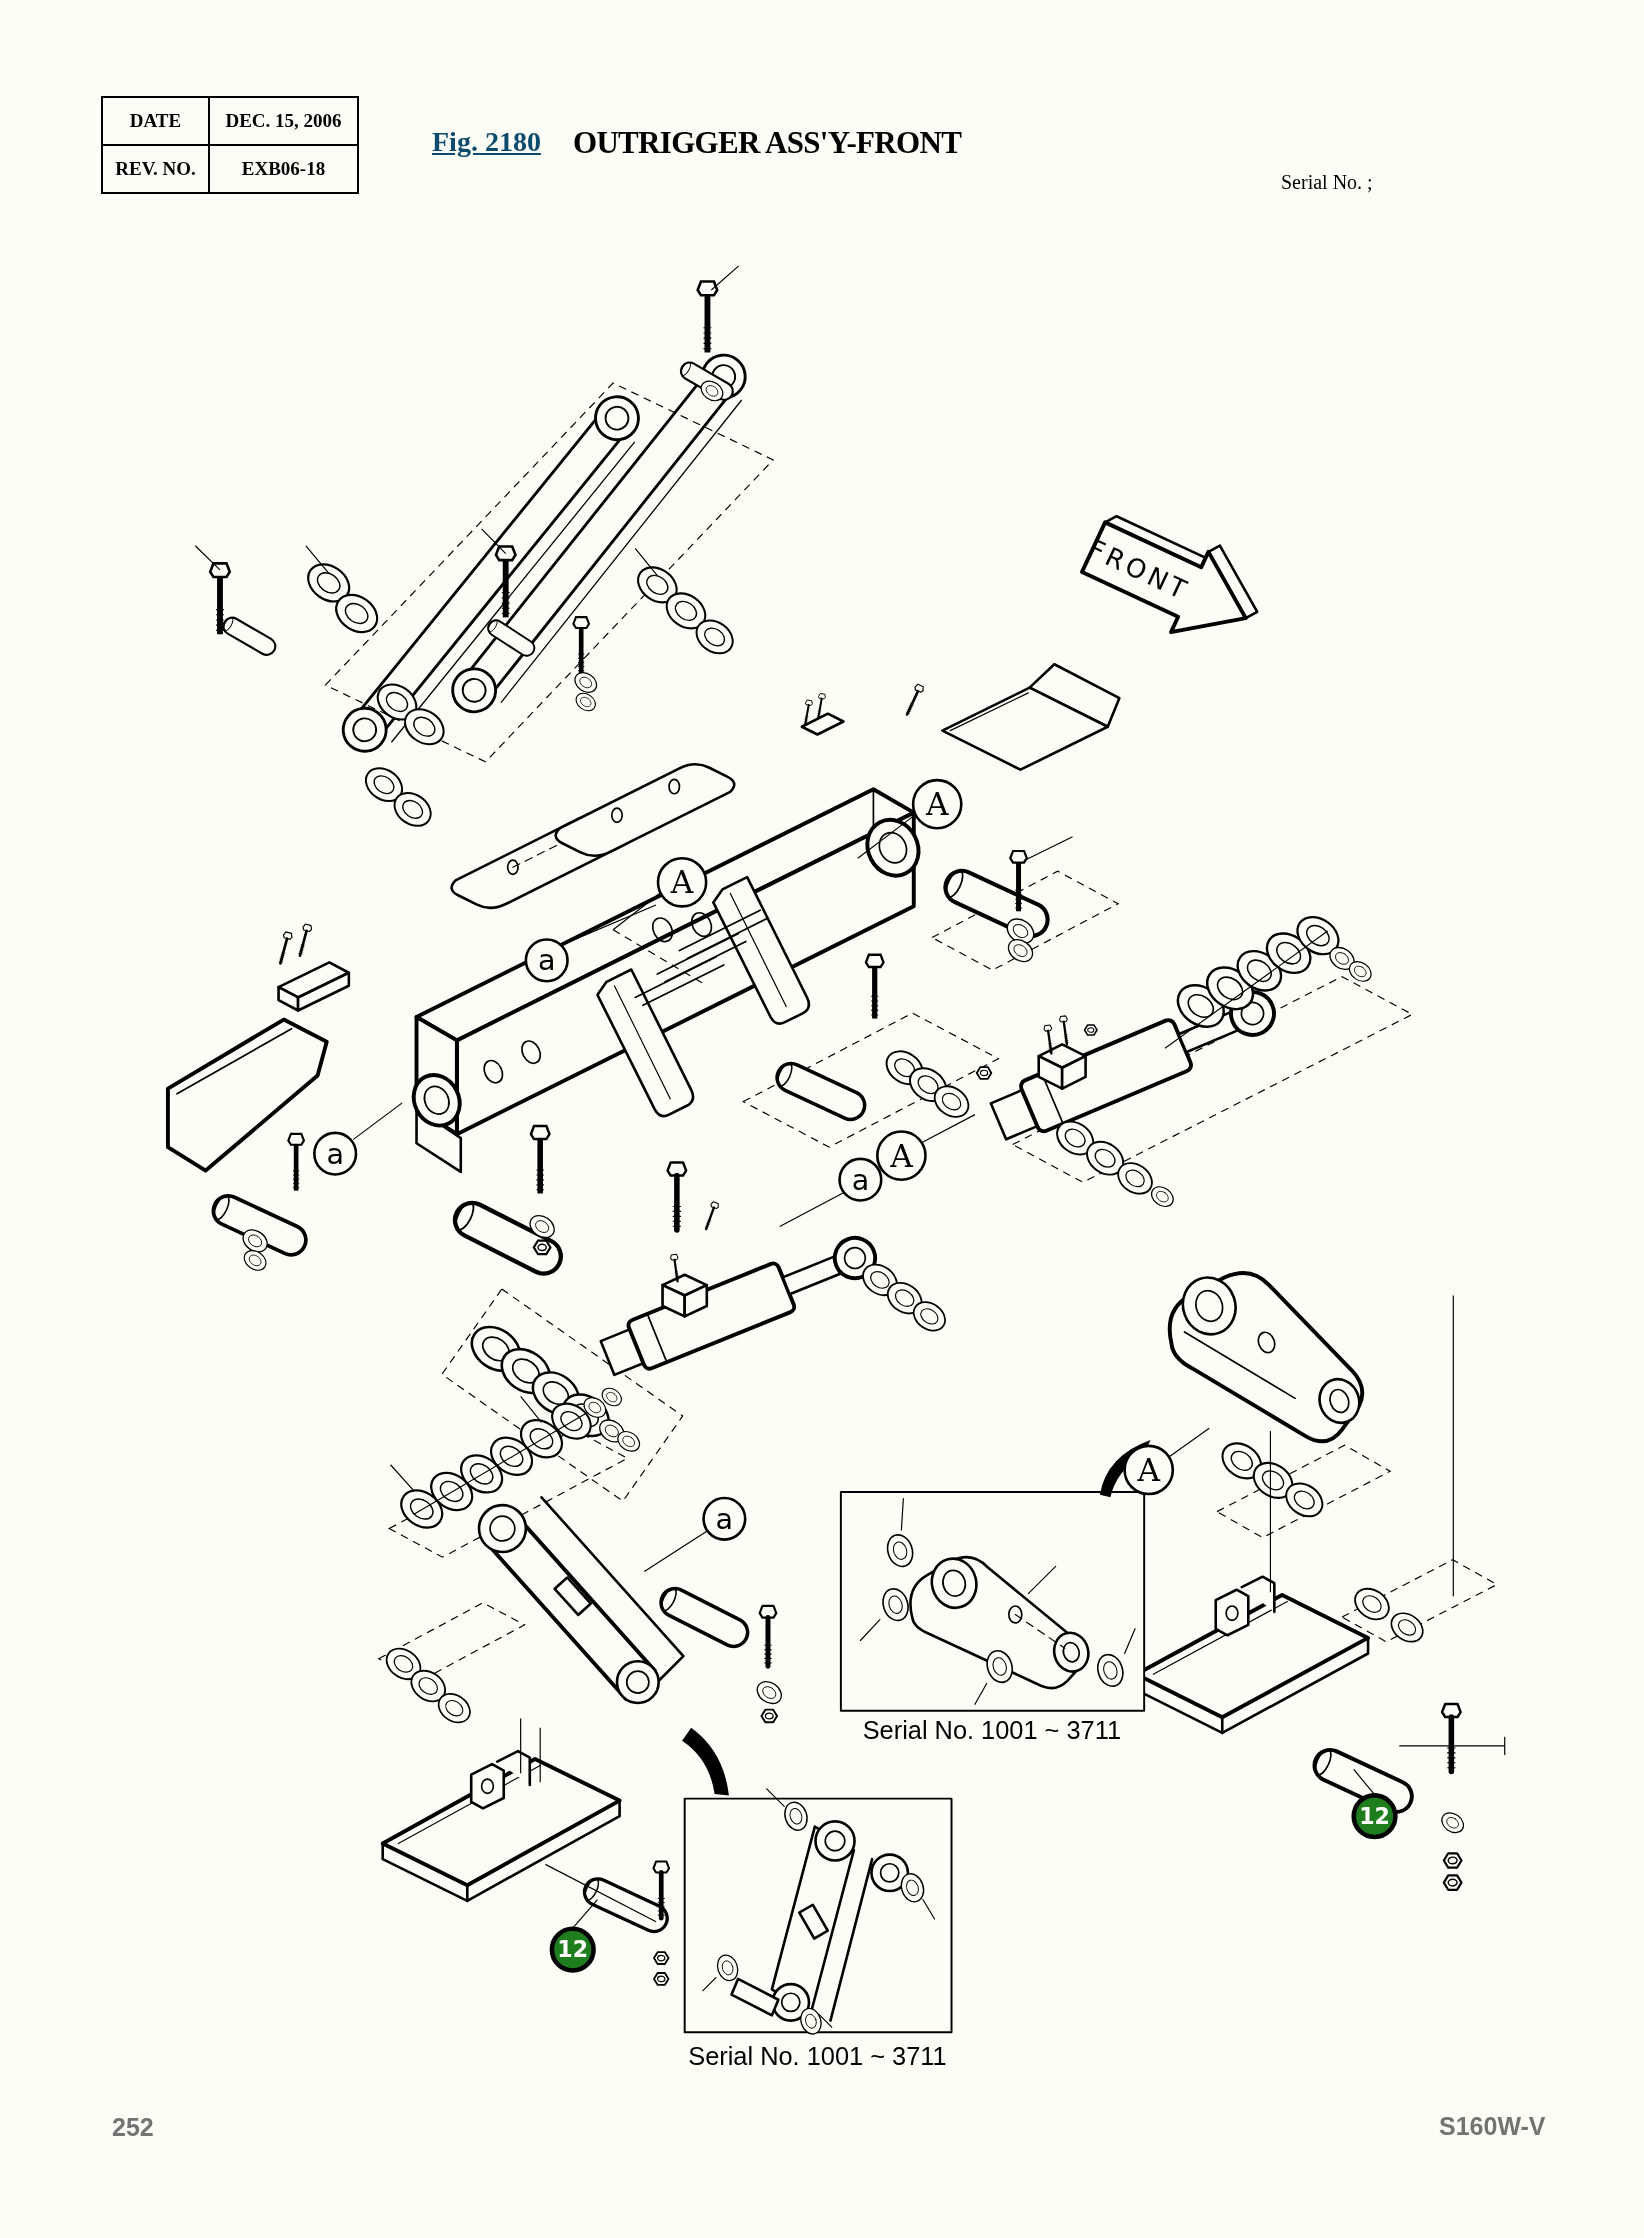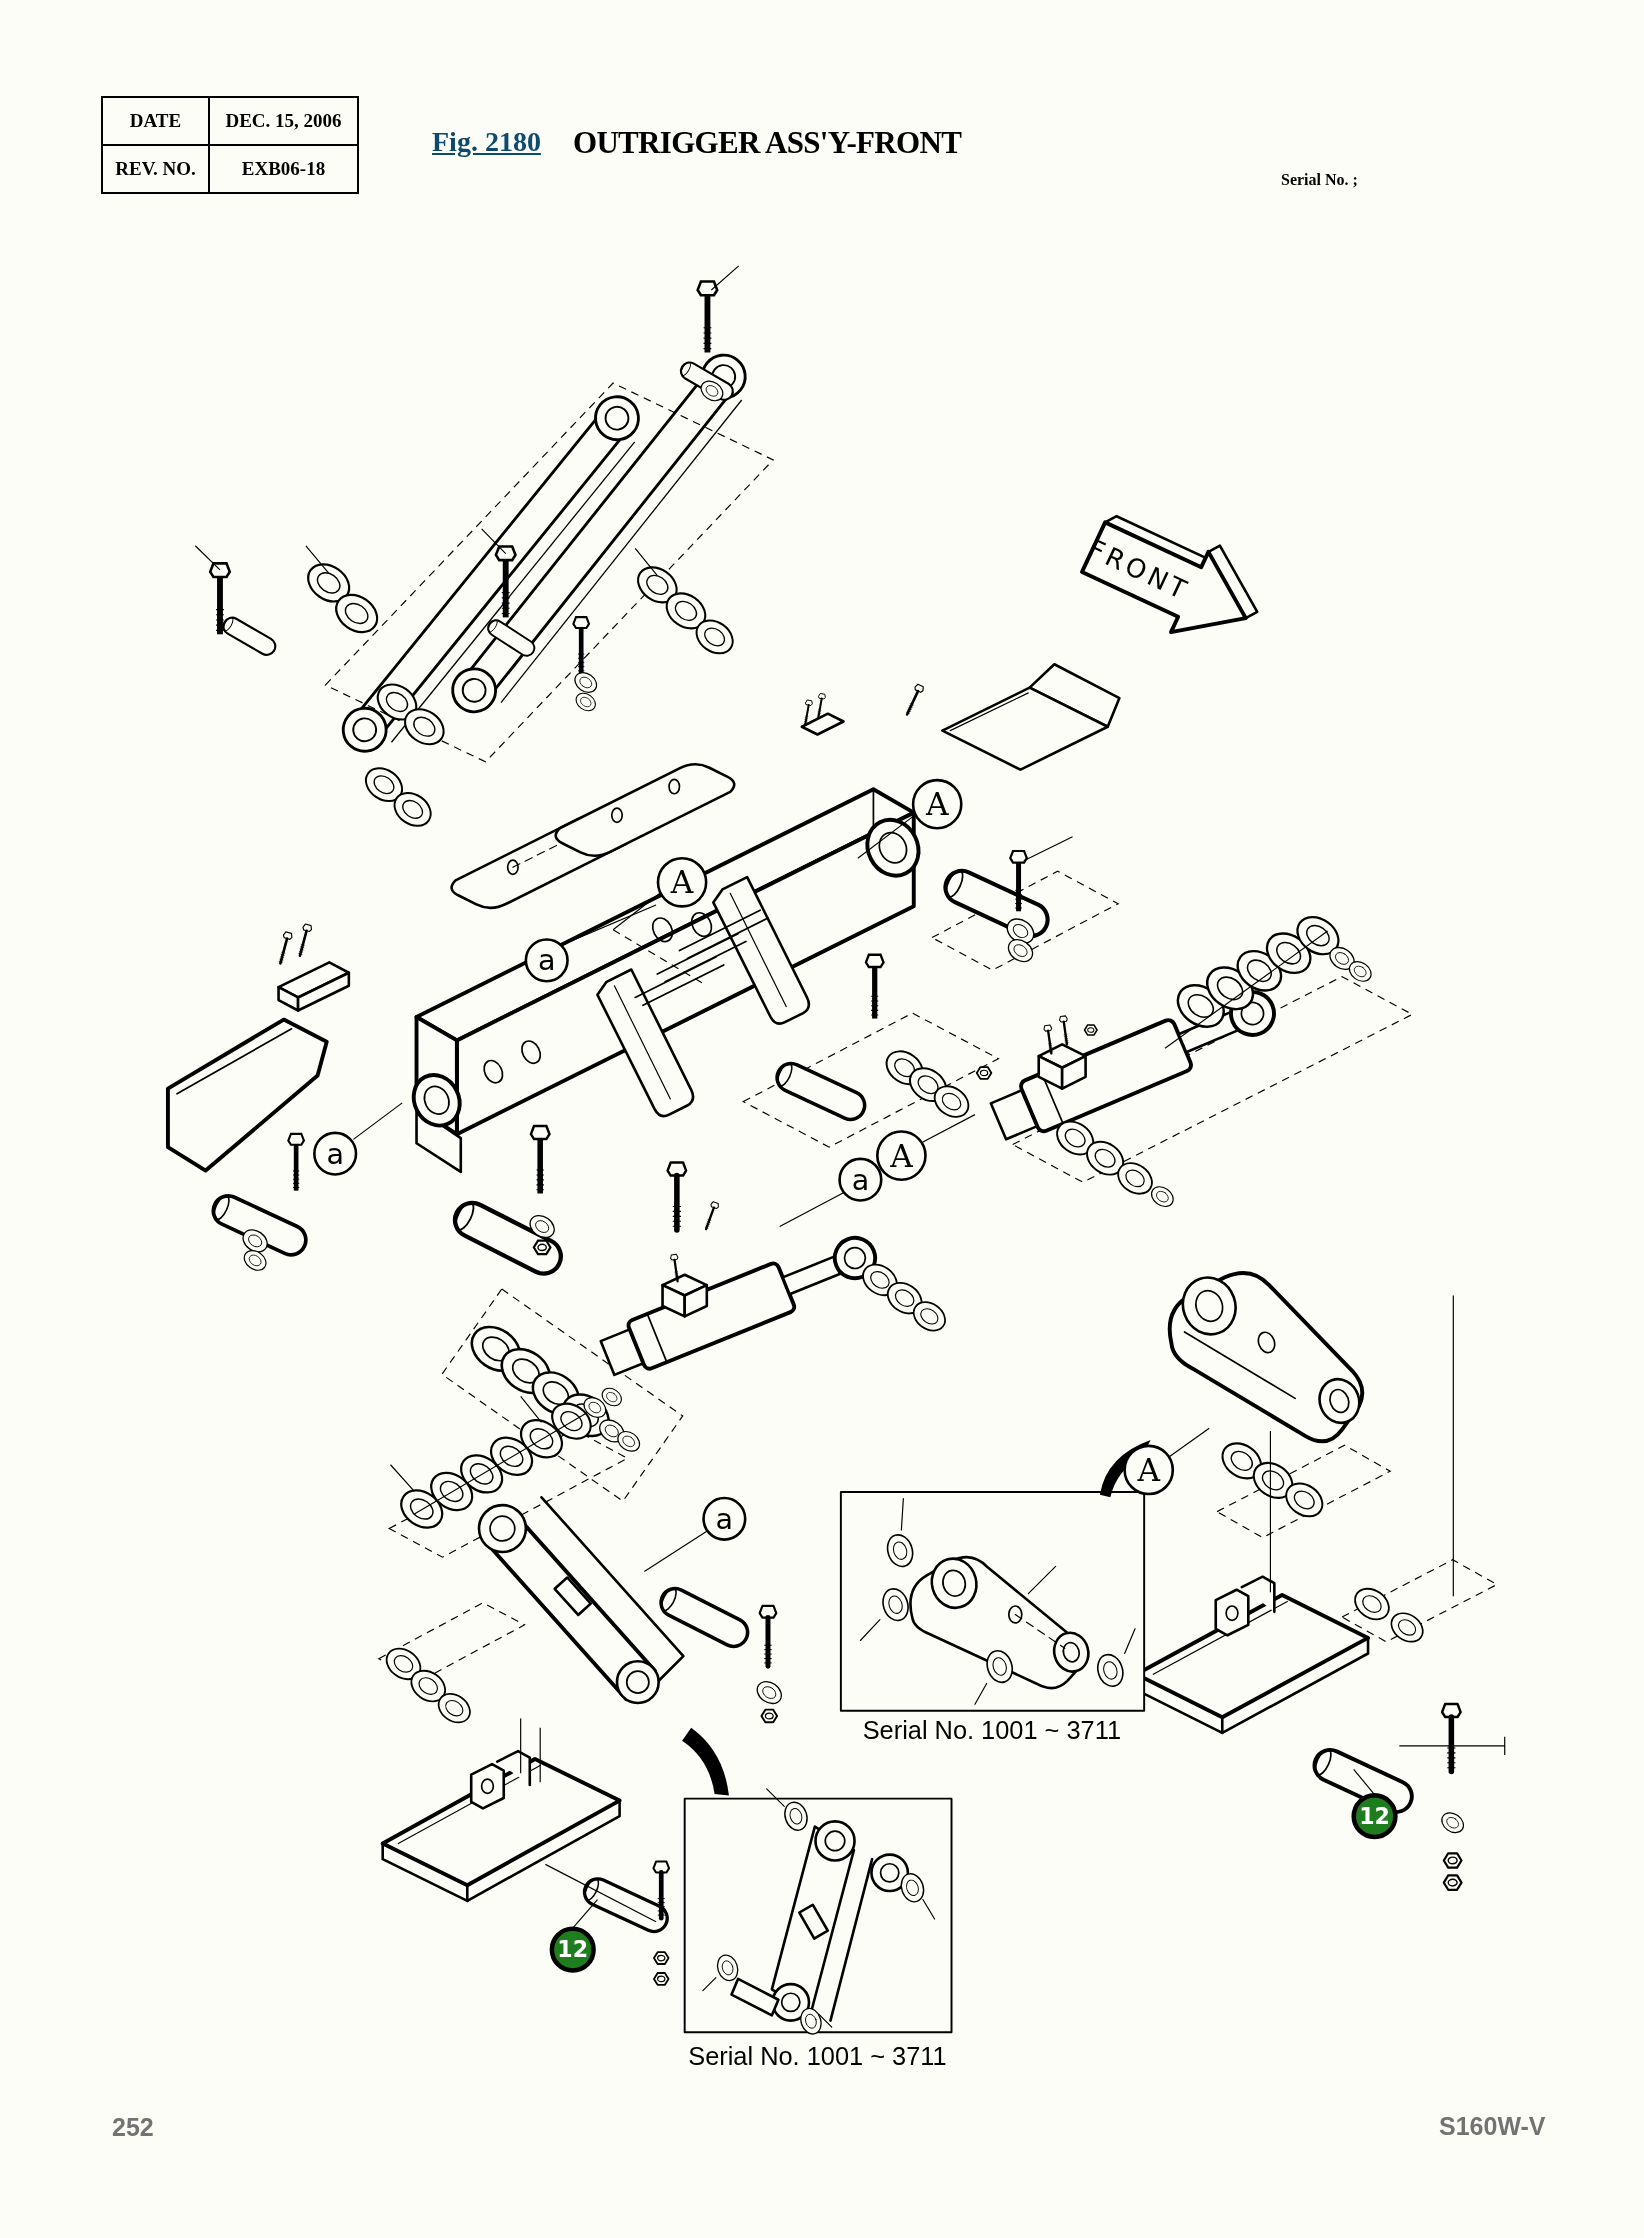--- a/index.html
+++ b/index.html
@@ -9,21 +9,21 @@
   
   .rev-table{position:absolute;left:101px;top:96px;border-collapse:collapse;padding-left:15px;}
   .rev-table td{border:2.6px solid #000;font-weight:bold;font-size:19px;text-align:center;
                 font-family:"Liberation Serif",serif;color:#000;}
   .rev-table{border:2px solid #000;}
   .rev-table .c1{width:103px;height:44px;}
   .rev-table .c2{width:145px;height:44px;}
   .fig-label{left:432px;top:126px;font-size:28px;font-weight:bold;color:#0c4a6e;text-decoration:underline;}
   .title-line{left:573px;font-size:31px;font-weight:bold;letter-spacing:-0.7px;color:#000;white-space:nowrap;}
   .t1{top:102px;margin-top:23px;} .t2{top:145px;}
-  .serial-note{left:1281px;top:171px;font-size:16px;font-weight:bold;color:#000;}
+  .serial-note{left:1281px;top:171px;font-size:20px;font-weight:normal;color:#000;}
   .footer-text{font-family:"Liberation Sans",sans-serif;font-weight:bold;font-size:25px;color:#737373;}
   .pgnum{left:112px;top:2113px;}
   .model{left:1439px;top:2112px;}
   svg.diagram{position:absolute;left:0;top:0;}
   
   .s1{stroke:#000;stroke-width:1.8;fill:none;}
   .s2{stroke:#000;stroke-width:2.6;fill:none;}
   .s3{stroke:#000;stroke-width:4;fill:none;}
   .w3{stroke:#000;stroke-width:4;fill:#fdfdf8;}
   .w4{stroke:#000;stroke-width:6;fill:#fdfdf8;}

